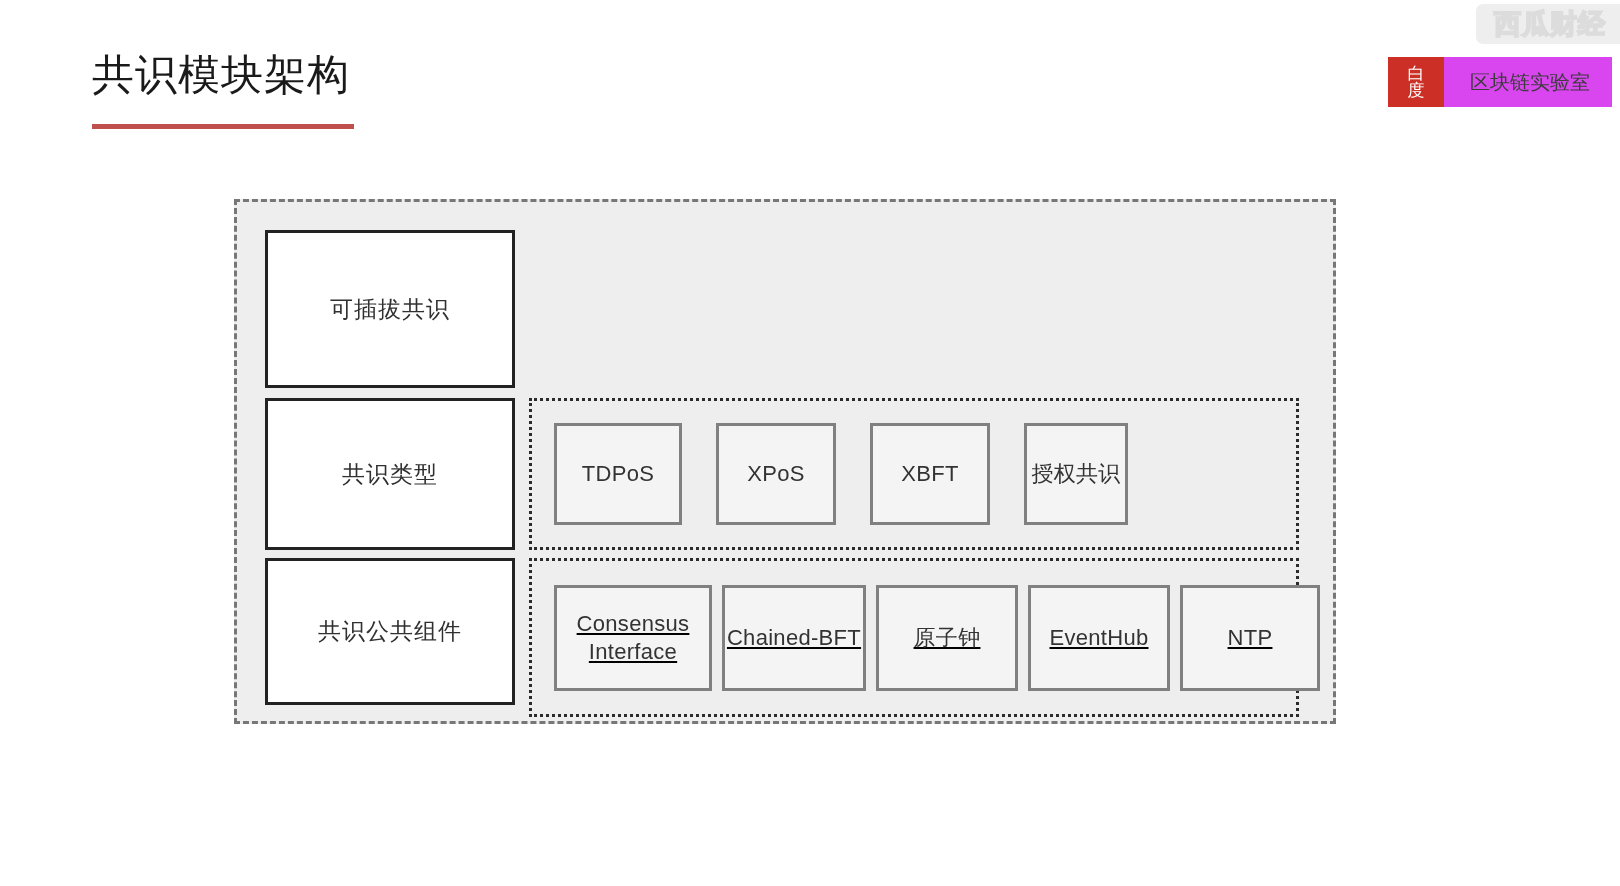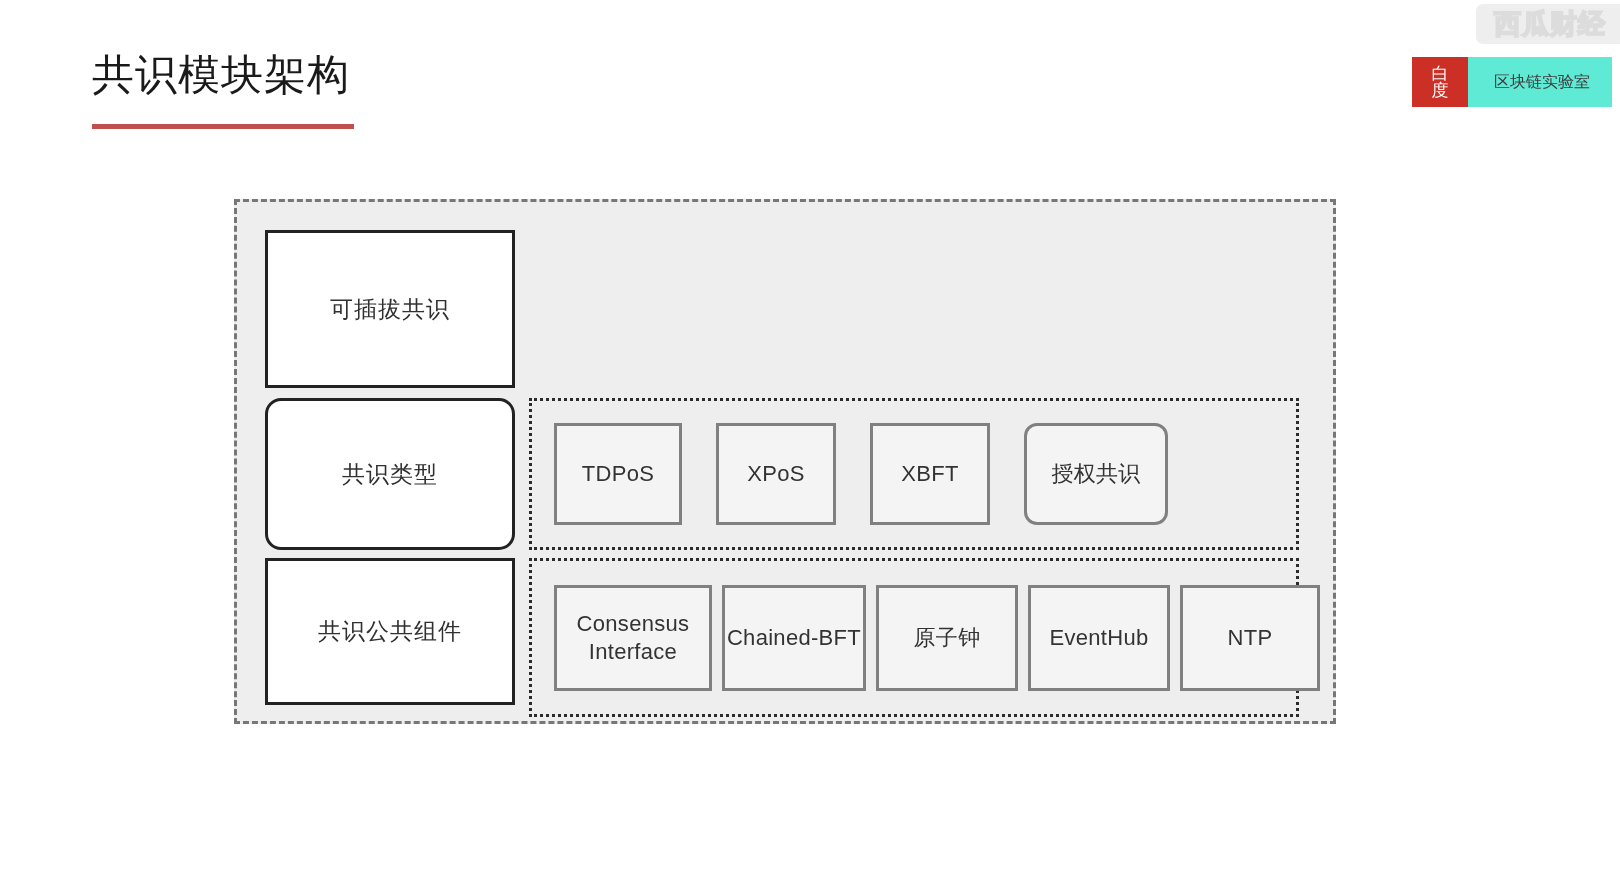--- a/index.html
+++ b/index.html
@@ -73,23 +73,23 @@
     font-size: 17px;
     line-height: 1.02;
     display: flex;
     flex-direction: column;
     align-items: center;
     justify-content: center;
     letter-spacing: 0px;
   }
   .brand-mark span { display: block; }
   .brand-label {
-    background: #5eead4;
+    background: #d946ef;
     color: #3c3c3c;
-    font-size: 16px;
+    font-size: 20px;
     display: flex;
     align-items: center;
     padding: 0 22px 0 26px;
     white-space: nowrap;
   }
 
   
   .diagram {
     position: absolute;
     left: 234px;
@@ -110,21 +110,21 @@
     border: 3px solid #222222;
     box-sizing: border-box;
     display: flex;
     align-items: center;
     justify-content: center;
     font-size: 23px;
     color: #303030;
     letter-spacing: 1px;
   }
   .layer-label.r1 { top: 28px;  height: 158px; }
-  .layer-label.r2 { top: 196px; height: 152px; border-radius: 16px; }
+  .layer-label.r2 { top: 196px; height: 152px; }
   .layer-label.r3 { top: 356px; height: 147px; }
 
   
   .group-box {
     position: absolute;
     left: 292px;
     right: 34px;
     border: 3px dotted #2b2b2b;
     box-sizing: border-box;
     display: flex;
@@ -155,24 +155,24 @@
   .t-step { width: 368px; height: 100px; margin-left: 32px; }
 
   
   .row2-tiles { display: flex; align-items: flex-start; }
   .row2-tiles .tile { height: 102px; margin-right: 34px; }
   .row2-tiles .tile:last-child { margin-right: 0; }
   .t-tdpos { width: 128px; }
   .t-pow   { width: 120px; }
   .t-xpos  { width: 120px; }
   .t-xbft  { width: 120px; }
-  .t-auth  { width: 144px; border-radius: 13px; }
-
-  
-  .row3-tiles { display: flex; align-items: center; }
+  .t-auth  { width: 104px; }
+
+  
+  .row3-tiles { display: flex; align-items: center; text-decoration: underline; }
   .row3-tiles .tile { height: 106px; margin-right: 10px; }
   .row3-tiles .tile:last-child { margin-right: 0; }
   .t-ci    { width: 158px; }
   .t-cbft  { width: 144px; }
   .t-clock { width: 142px; }
   .t-ehub  { width: 142px; }
   .t-ntp   { width: 140px; }
 </style>
 </head>
 <body>

